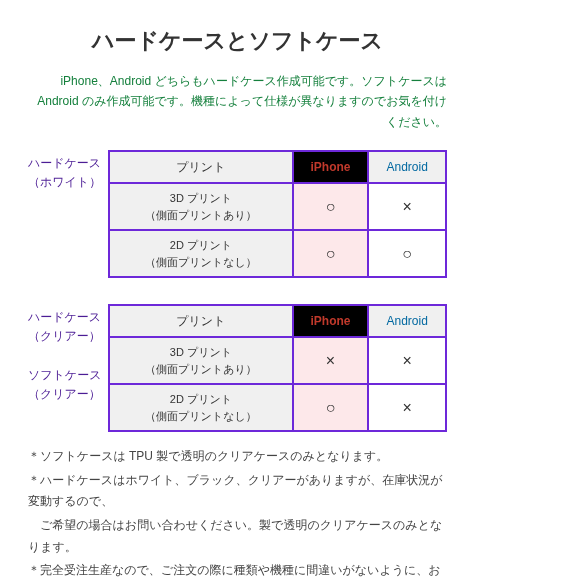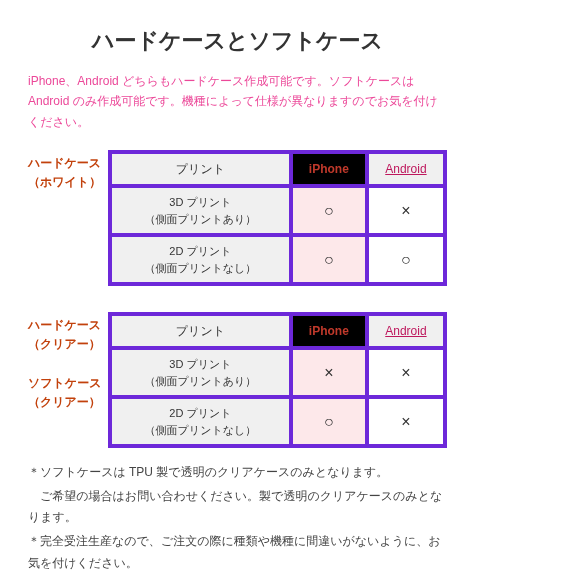--- a/index.html
+++ b/index.html
@@ -24,74 +24,73 @@
     .main-title {
       text-align: center;
       font-size: 22px;
       font-weight: bold;
       line-height: 1.5;
       margin-bottom: 14px;
       color: #333;
     }
 
     .subtitle {
-      text-align: left;
-      font-size: 12px;
-      color: #ec4899;
+      text-align: right;
+      font-size: 12px;
+      color: #15803d;
       line-height: 1.7;
       margin-bottom: 18px;
     }
 
     
     .section {
       display: flex;
       align-items: flex-start;
       margin-bottom: 12px;
     }
 
     .section-label {
       font-size: 12px;
-      font-weight: bold;
-      color: #c2410c;
+      font-weight: normal;
+      color: #4c1d95;
       min-width: 80px;
       padding-top: 4px;
       line-height: 1.6;
       flex-shrink: 0;
     }
 
     table {
       width: 100%;
       border-collapse: collapse;
       font-size: 12px;
     }
 
     table th, table td {
-      border: 4px solid #6d28d9;
+      border: 2px solid #6d28d9;
       text-align: center;
       padding: 6px 4px;
       line-height: 1.5;
     }
 
     .th-print {
       background: #f0f0f0;
       font-weight: normal;
       color: #333;
     }
 
     .th-iphone {
       background: #000000;
       color: #c0392b;
       font-weight: bold;
     }
 
     .th-android {
       background: #f0f0f0;
       font-weight: normal;
-      color: #be185d;
-      text-decoration: underline;
+      color: #0369a1;
     }
 
     .td-label {
       background: #f0f0f0;
       font-size: 11px;
       text-align: center;
       color: #333;
       line-height: 1.5;
       margin-top: 45px;
     }
@@ -194,17 +193,18 @@
           <td class="td-label">2D プリント<br>（側面プリントなし）</td>
           <td class="td-iphone-cell"><span class="circle">○</span></td>
           <td><span class="cross">×</span></td>
         </tr>
       </tbody>
     </table>
   </div>
 
   <div class="notes">
     <p>＊ソフトケースは TPU 製で透明のクリアケースのみとなります。</p>
+    <p>＊ハードケースはホワイト、ブラック、クリアーがありますが、在庫状況が変動するので、</p>
     <p>　ご希望の場合はお問い合わせください。製で透明のクリアケースのみとなります。</p>
     <p>＊完全受注生産なので、ご注文の際に種類や機種に間違いがないように、お気を付けください。</p>
   </div>
 
 </div>
 
 </body></html>

